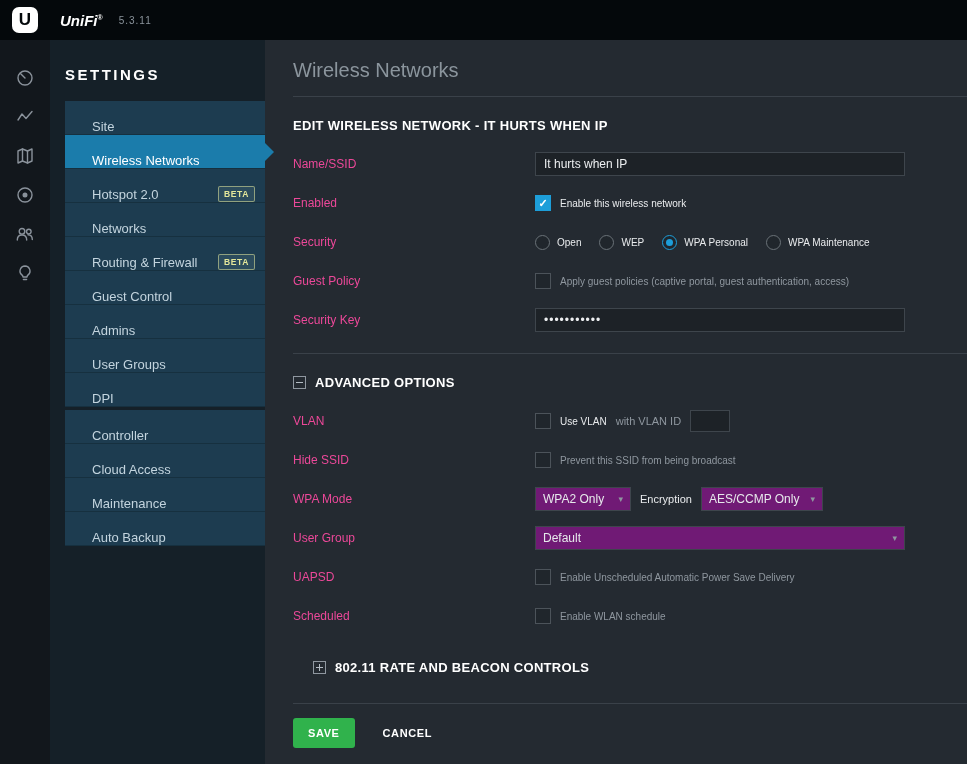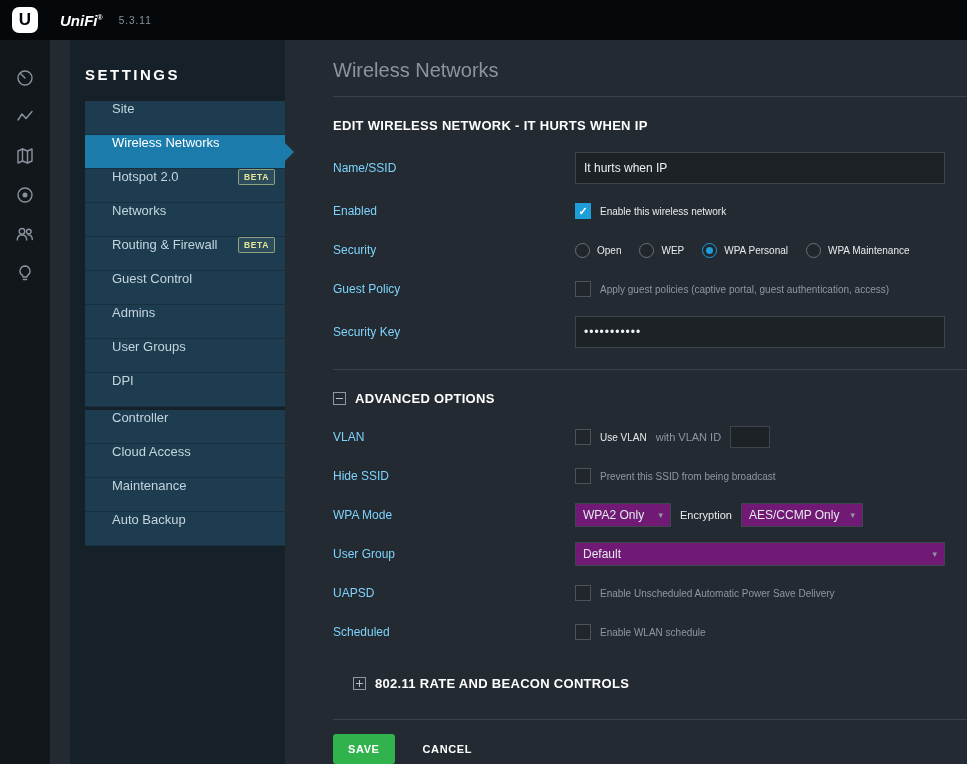--- a/index.html
+++ b/index.html
@@ -10,57 +10,57 @@
 
   
   .topbar { height:40px; flex:none; background:#04080b; display:flex; align-items:center; }
   .logo-box { width:50px; flex:none; display:flex; justify-content:center; align-items:center; }
   .logo { width:26px; height:26px; background:#ffffff; border-radius:7px; color:#04080b;
     display:flex; align-items:center; justify-content:center; font-weight:bold; font-size:17px; }
   .brand { color:#ffffff; font-size:15px; font-weight:bold; font-style:italic; margin-left:10px; }
   .brand sup { font-size:7px; font-style:normal; }
   .version { color:#8b949c; font-size:10px; letter-spacing:1px; margin-left:16px; }
 
-  .app-body { flex:1; display:flex; min-height:0;gap:20px; }
+  .app-body { flex:1; display:flex; min-height:0; }
 
   
   .rail { width:50px; flex:none; background:#12171c; padding-top:18px; }
   .rail-btn { width:50px; height:39px; display:flex; align-items:center; justify-content:center; cursor:pointer; }
   .rail-btn svg { stroke:#8a929b; fill:none; stroke-width:1.4; stroke-linecap:round; stroke-linejoin:round; }
 
   
   .sidebar { width:215px; flex:none; background:#152028; position:relative; z-index:2; }
   .sidebar-title { color:#ffffff; font-size:15px; font-weight:bold; letter-spacing:2.5px;
     padding:26px 0 18px 15px; }
   .menu { margin-left:15px; }
   .menu-item { height:34px; background:#1d3c50; border-bottom:1px solid #16303f; color:#c3d4de;
-    font-size:13px; display:flex; align-items:flex-start; padding-left:27px; cursor:pointer; position:relative; }
+    font-size:13px; display:flex; align-items:flex-end; padding-left:27px; cursor:pointer; position:relative; }
   .menu-item.group-start { margin-top:3px; }
   .menu-item.active { background:#1b7cab; color:#ffffff; z-index:5; }
   .menu-item.active::after { content:""; position:absolute; right:-9px; top:50%; margin-top:-9px;
     border-left:9px solid #1b7cab; border-top:9px solid transparent; border-bottom:9px solid transparent; }
   .mi-label { flex:1; }
   .badge { flex:none; margin-right:10px; background:#2c4c5d; border:1px solid rgba(228,231,154,0.55);
     color:#e4e79a; font-size:8.5px; font-weight:bold; letter-spacing:0.6px; padding:2px 5px; border-radius:2px; }
 
   
   .main { flex:1; background:#242a31; position:relative; z-index:0; padding-left:28px; overflow:hidden; }
   .page-title { color:#8b959d; font-size:20px; font-weight:400; margin:19px 0 14px 0; }
   .hr { height:1px; background:#3a4149; }
   .section-title { display:flex; align-items:center; color:#ffffff; font-size:13px; font-weight:bold;
     letter-spacing:0.3px; margin:21px 0 19px 0;text-align:center; }
   .sq-icon { width:13px; height:13px; border:1px solid #8f97a0; position:relative; margin-right:9px; flex:none; }
   .sq-icon::before { content:""; position:absolute; left:2px; right:2px; top:50%; height:1px; margin-top:-0.5px; background:#b4bcc4; }
   .sq-icon.plus::after { content:""; position:absolute; top:2px; bottom:2px; left:50%; width:1px; margin-left:-0.5px; background:#b4bcc4; }
 
   .frow { display:flex; align-items:center; min-height:24px; margin-bottom:15px; }
-  .flabel { width:242px; flex:none; color:#7dd3fc; font-size:12px; }
+  .flabel { width:242px; flex:none; color:#ec4899; font-size:12px; }
   .fctrl { display:flex; align-items:center; }
 
-  .text-input { height:32px; width:370px; background:#1d2227; border:1px solid #3e454c;
+  .text-input { height:24px; width:370px; background:#1d2227; border:1px solid #3e454c;
     color:#edeff1; font-size:12px; padding:0 8px; outline:none; font-family:"Liberation Sans", sans-serif; }
   .text-input.key { letter-spacing:1px; }
   .text-input.tiny { width:40px; height:22px; }
 
   .checkbox { width:16px; height:16px; border:1px solid #4c535a; background:#20262c; flex:none;
     display:flex; align-items:center; justify-content:center; cursor:pointer; }
   .checkbox.checked { background:#1d9ed9; border-color:#1d9ed9; }
   .checkbox.checked::after { content:"\2713"; color:#ffffff; font-size:11px; font-weight:bold; line-height:1; }
   .check-text { margin-left:9px; font-size:10px; }
   .bright { color:#e9ebed; }

